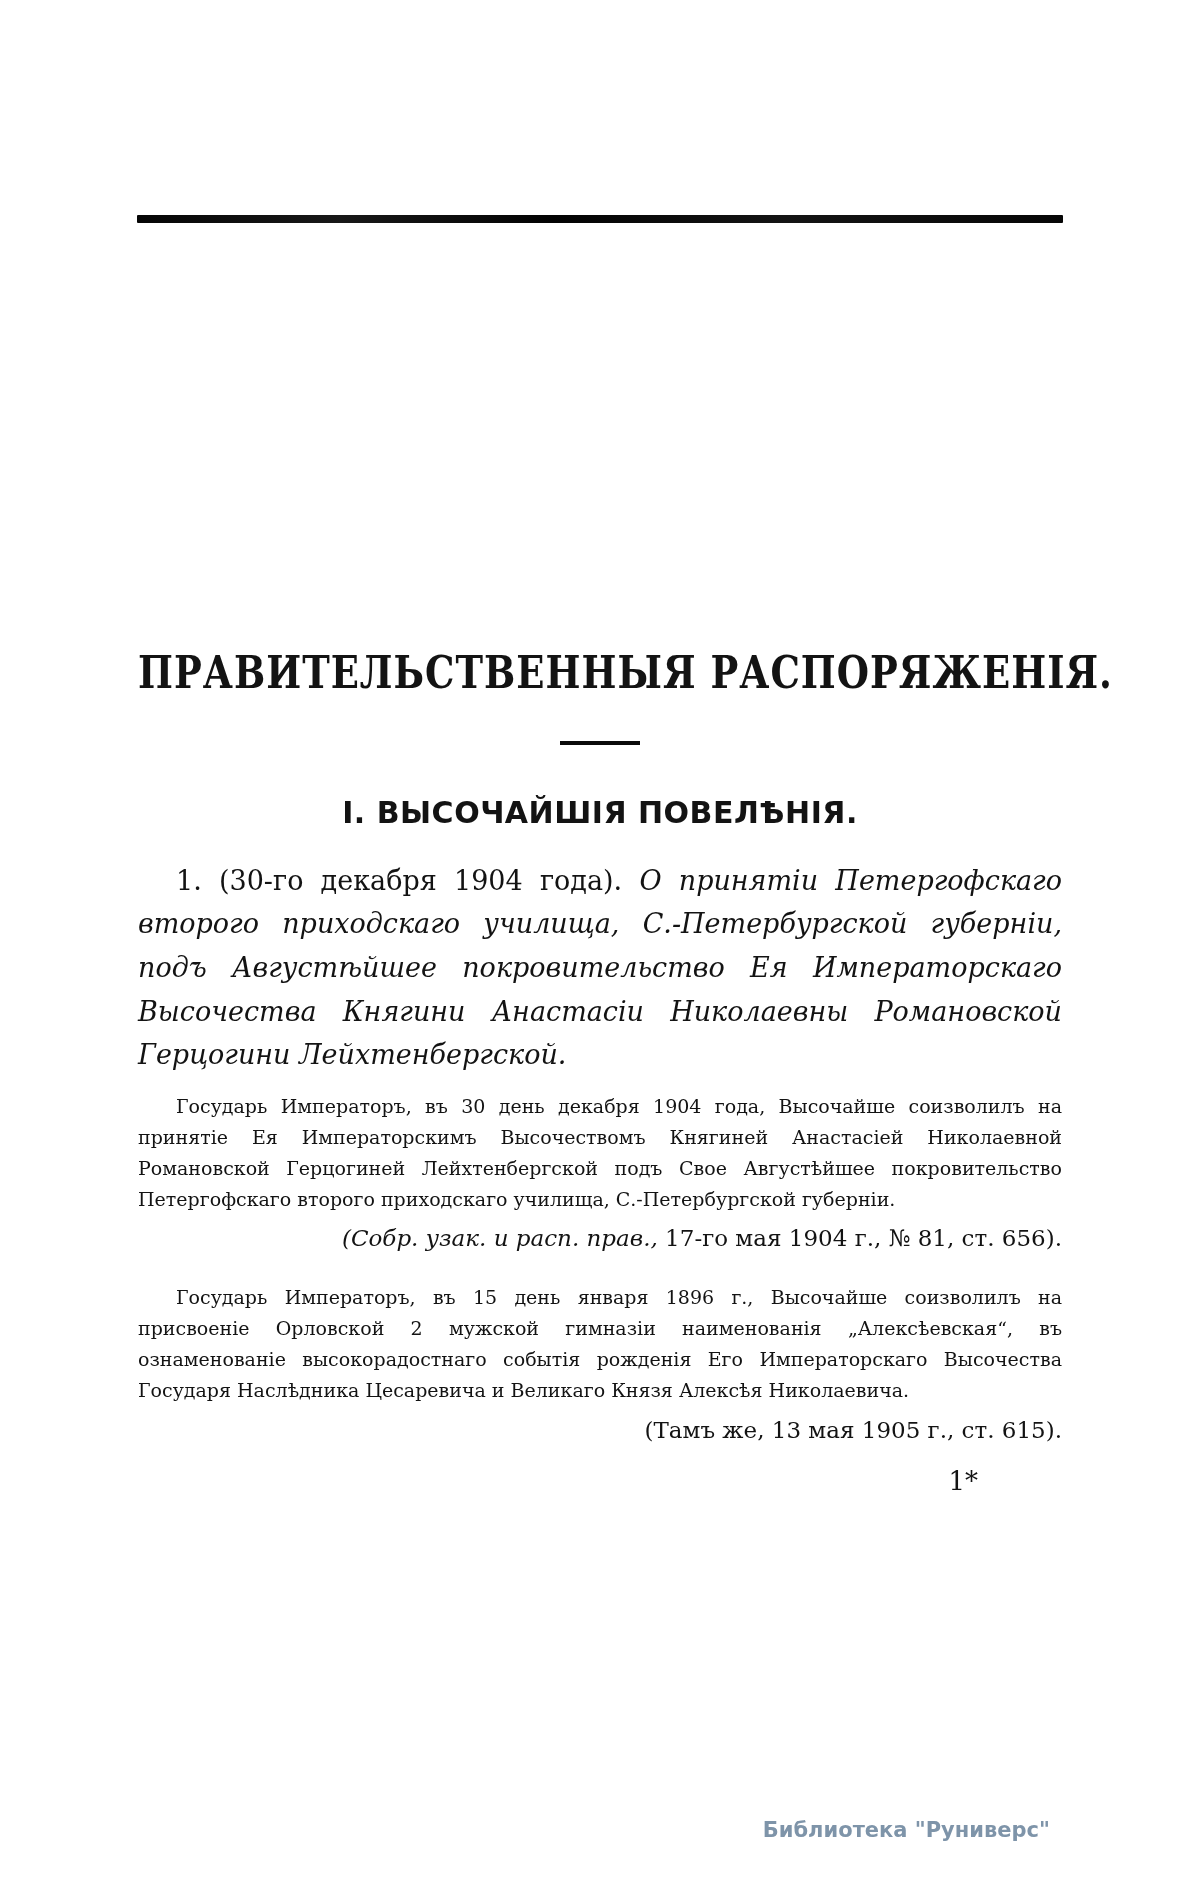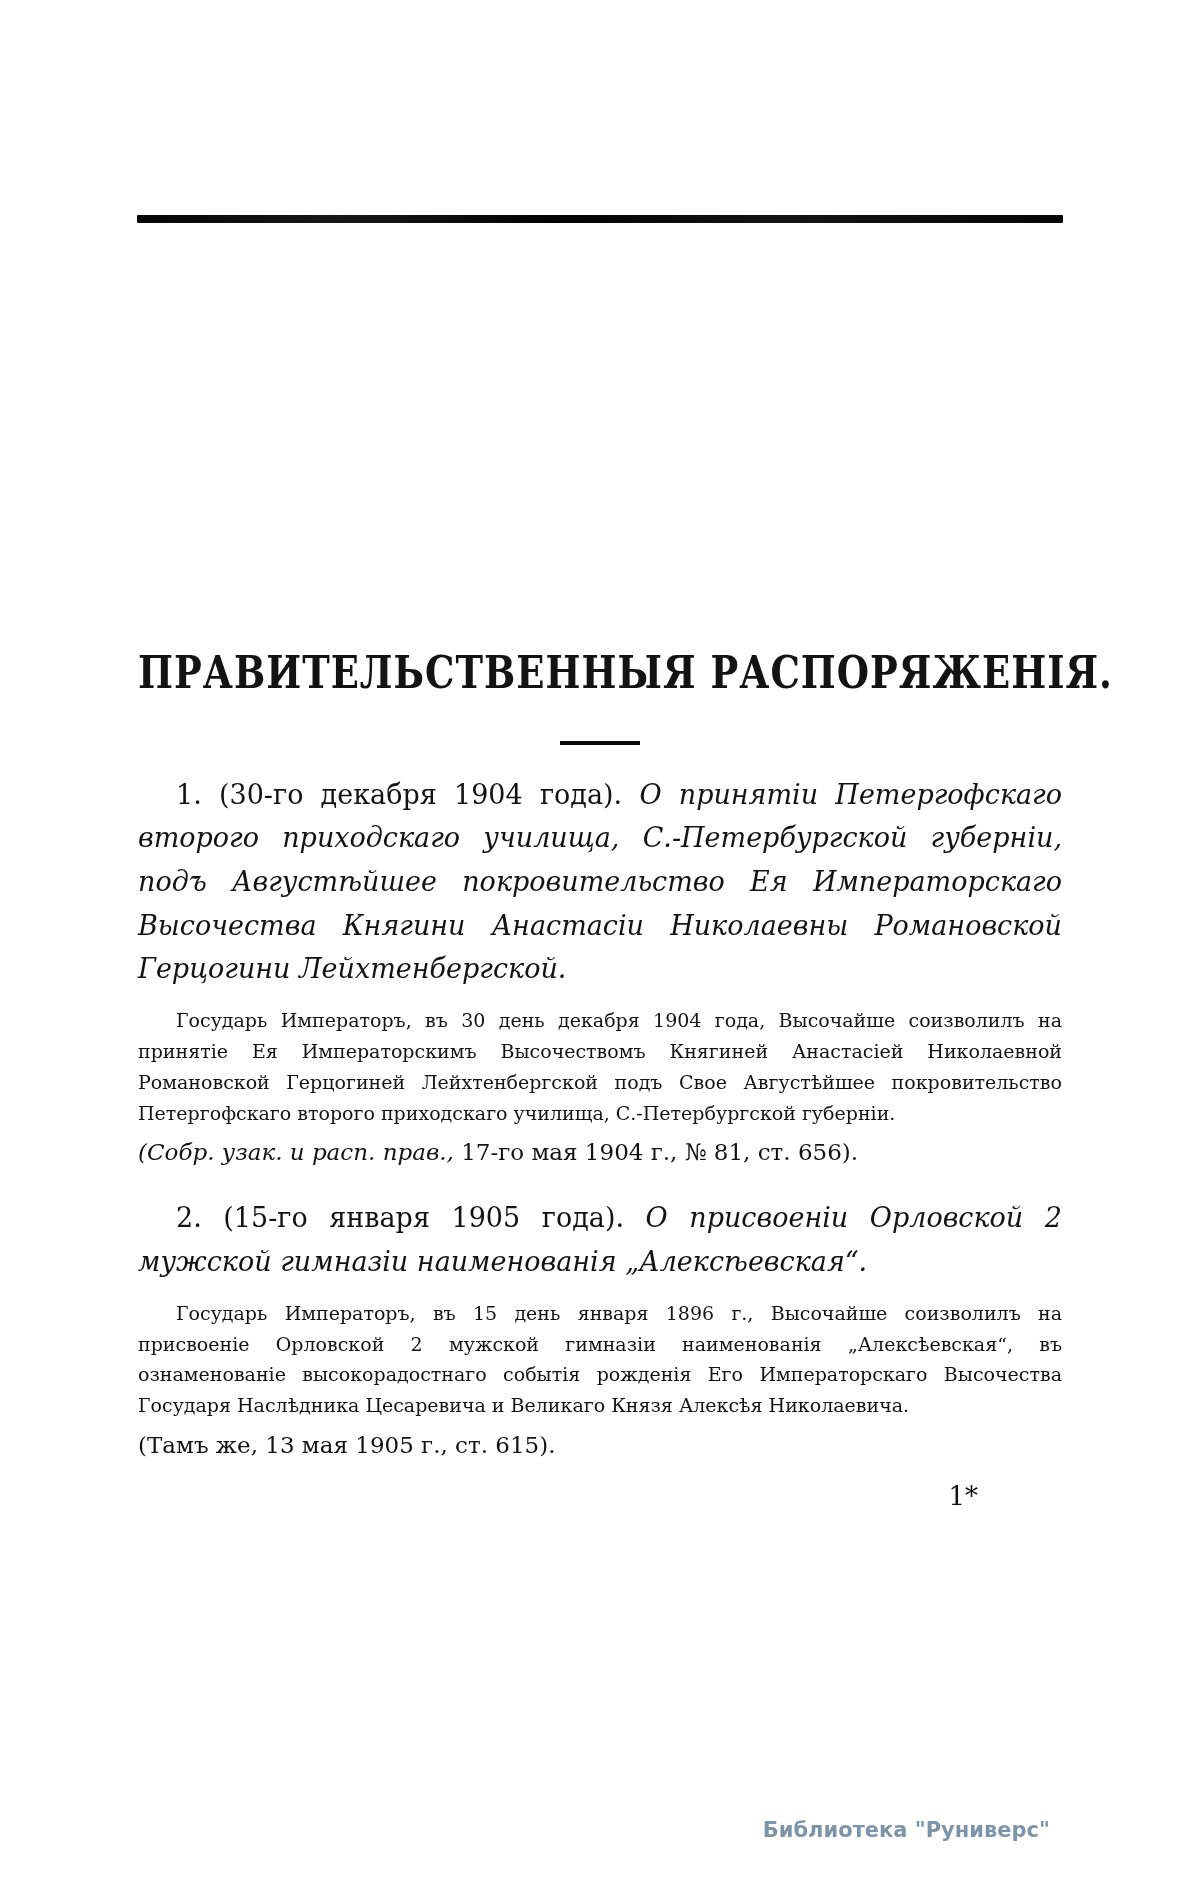--- a/index.html
+++ b/index.html
@@ -74,21 +74,21 @@
     margin:14px 0 0 0;
     font-size:19px;
     line-height:1.62;
     text-align:justify;
     text-indent:38px;
   }
   .entry-citation{
     margin:8px 0 0 0;
     font-size:23px;
     line-height:1.4;
-    text-align:left;
+    text-align:right;
   }
   .entry-citation em{font-style:italic;}
   .page-marker{
     margin:20px 84px 0 0;
     text-align:right;
     font-size:26px;
   }
   .watermark{
     position:absolute;
     top:1818px;
@@ -105,29 +105,29 @@
 <div class="page">
 
   <div class="top-rule"></div>
 
   <div class="content">
 
     <h1 class="main-title">ПРАВИТЕЛЬСТВЕННЫЯ РАСПОРЯЖЕНІЯ.</h1>
 
     <div class="title-divider"></div>
 
+    <h2 class="section-heading">І. ВЫСОЧАЙШІЯ ПОВЕЛѢНІЯ.</h2>
 
     <section class="entry">
       <p class="entry-heading"><span class="entry-label">1. (30-го декабря 1904 года).</span> <em class="entry-title">О принятіи Петергофскаго второго приходскаго училища, С.-Петербургской губерніи, подъ Августѣйшее покровительство Ея Императорскаго Высочества Княгини Анастасіи Николаевны Романовской Герцогини Лейхтенбергской.</em></p>
       <p class="entry-body">Государь Императоръ, въ 30 день декабря 1904 года, Высочайше соизволилъ на принятіе Ея Императорскимъ Высочествомъ Княгиней Анастасіей Николаевной Романовской Герцогиней Лейхтенбергской подъ Свое Августѣйшее покровительство Петергофскаго второго приходскаго училища, С.-Петербургской губерніи.</p>
       <p class="entry-citation"><em>(Собр. узак. и расп. прав.,</em><span> 17-го мая 1904 г., № 81, ст. 656).</span></p>
     </section>
 
     <section class="entry">
-      <p class="entry-heading"><span class="entry-label">2. (15-го января 1905 года).</span> <em class="entry-title">О присвоеніи Орловской 2 мужской гимназіи наименованія „Алексѣевская“.</em></p>
       <p class="entry-body">Государь Императоръ, въ 15 день января 1896 г., Высочайше соизволилъ на присвоеніе Орловской 2 мужской гимназіи наименованія „Алексѣевская“, въ ознаменованіе высокорадостнаго событія рожденія Его Императорскаго Высочества Государя Наслѣдника Цесаревича и Великаго Князя Алексѣя Николаевича.</p>
       <p class="entry-citation"><em></em><span>(Тамъ же, 13 мая 1905 г., ст. 615).</span></p>
     </section>
 
     <p class="page-marker">1*</p>
 
   </div>
 
   <div class="watermark">Библиотека "Руниверс"</div>
 

